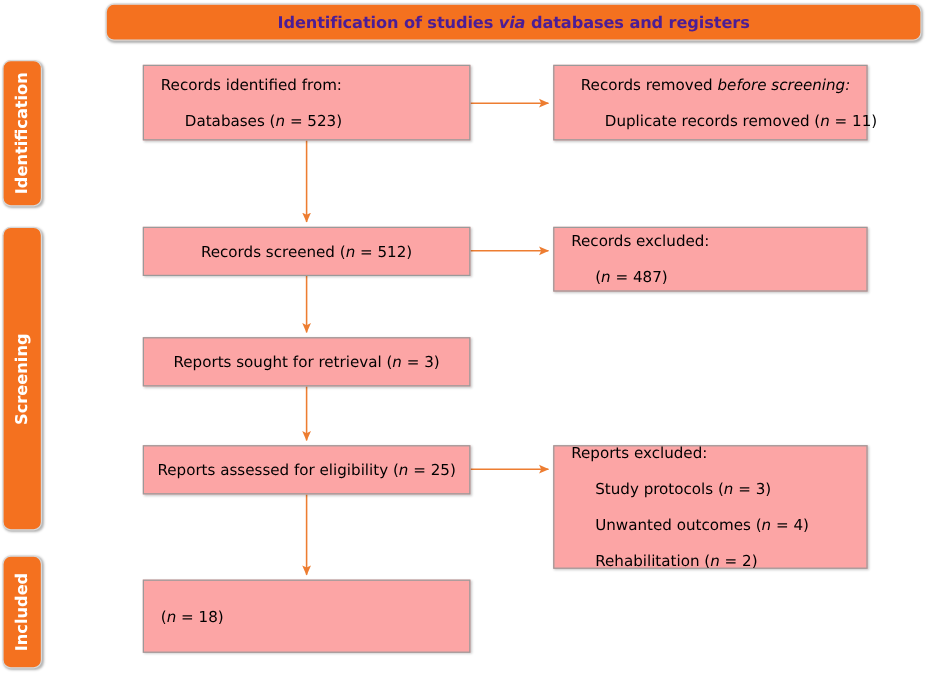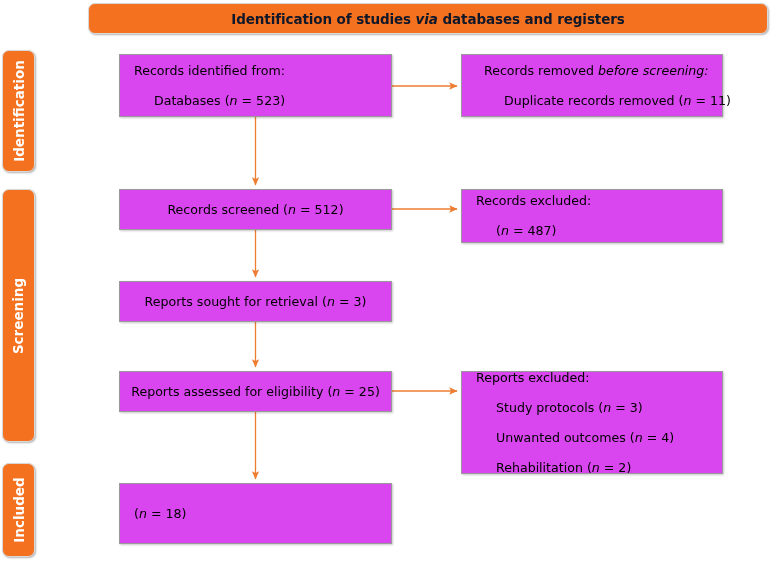--- a/index.html
+++ b/index.html
@@ -31,21 +31,21 @@
     background: #F4711F;
     border: 1px solid #D8D8D8;
     border-radius: 7px;
     box-shadow: 1px 1px 2px rgba(0,0,0,0.30);
     display: flex;
     align-items: center;
     justify-content: center;
     box-sizing: border-box;
   }
   .banner-text {
-    color: #0f172a;
+    color: #4c1d95;
     font-weight: bold;
     font-size: 13.5px;
     letter-spacing: -0.1px;
     white-space: nowrap;
   }
   .banner-text i { font-style: italic; }
 
   
   .band {
     position: absolute;
@@ -67,21 +67,21 @@
     white-space: nowrap;
     transform: rotate(-90deg);
   }
   #band-identification { top: 50px;  height: 122px; }
   #band-screening      { top: 189px; height: 253px; }
   #band-included       { top: 463px; height: 94px;  }
 
   
   .box {
     position: absolute;
-    background: #d946ef;
+    background: #fca5a5;
     border: 1px solid #9A9A9A;
     box-sizing: border-box;
     box-shadow: 1px 1px 2px rgba(0,0,0,0.22);
     display: flex;
     flex-direction: column;
     justify-content: center;
     padding: 0 14px;
   }
   .box .line {
     font-size: 12.6px;

